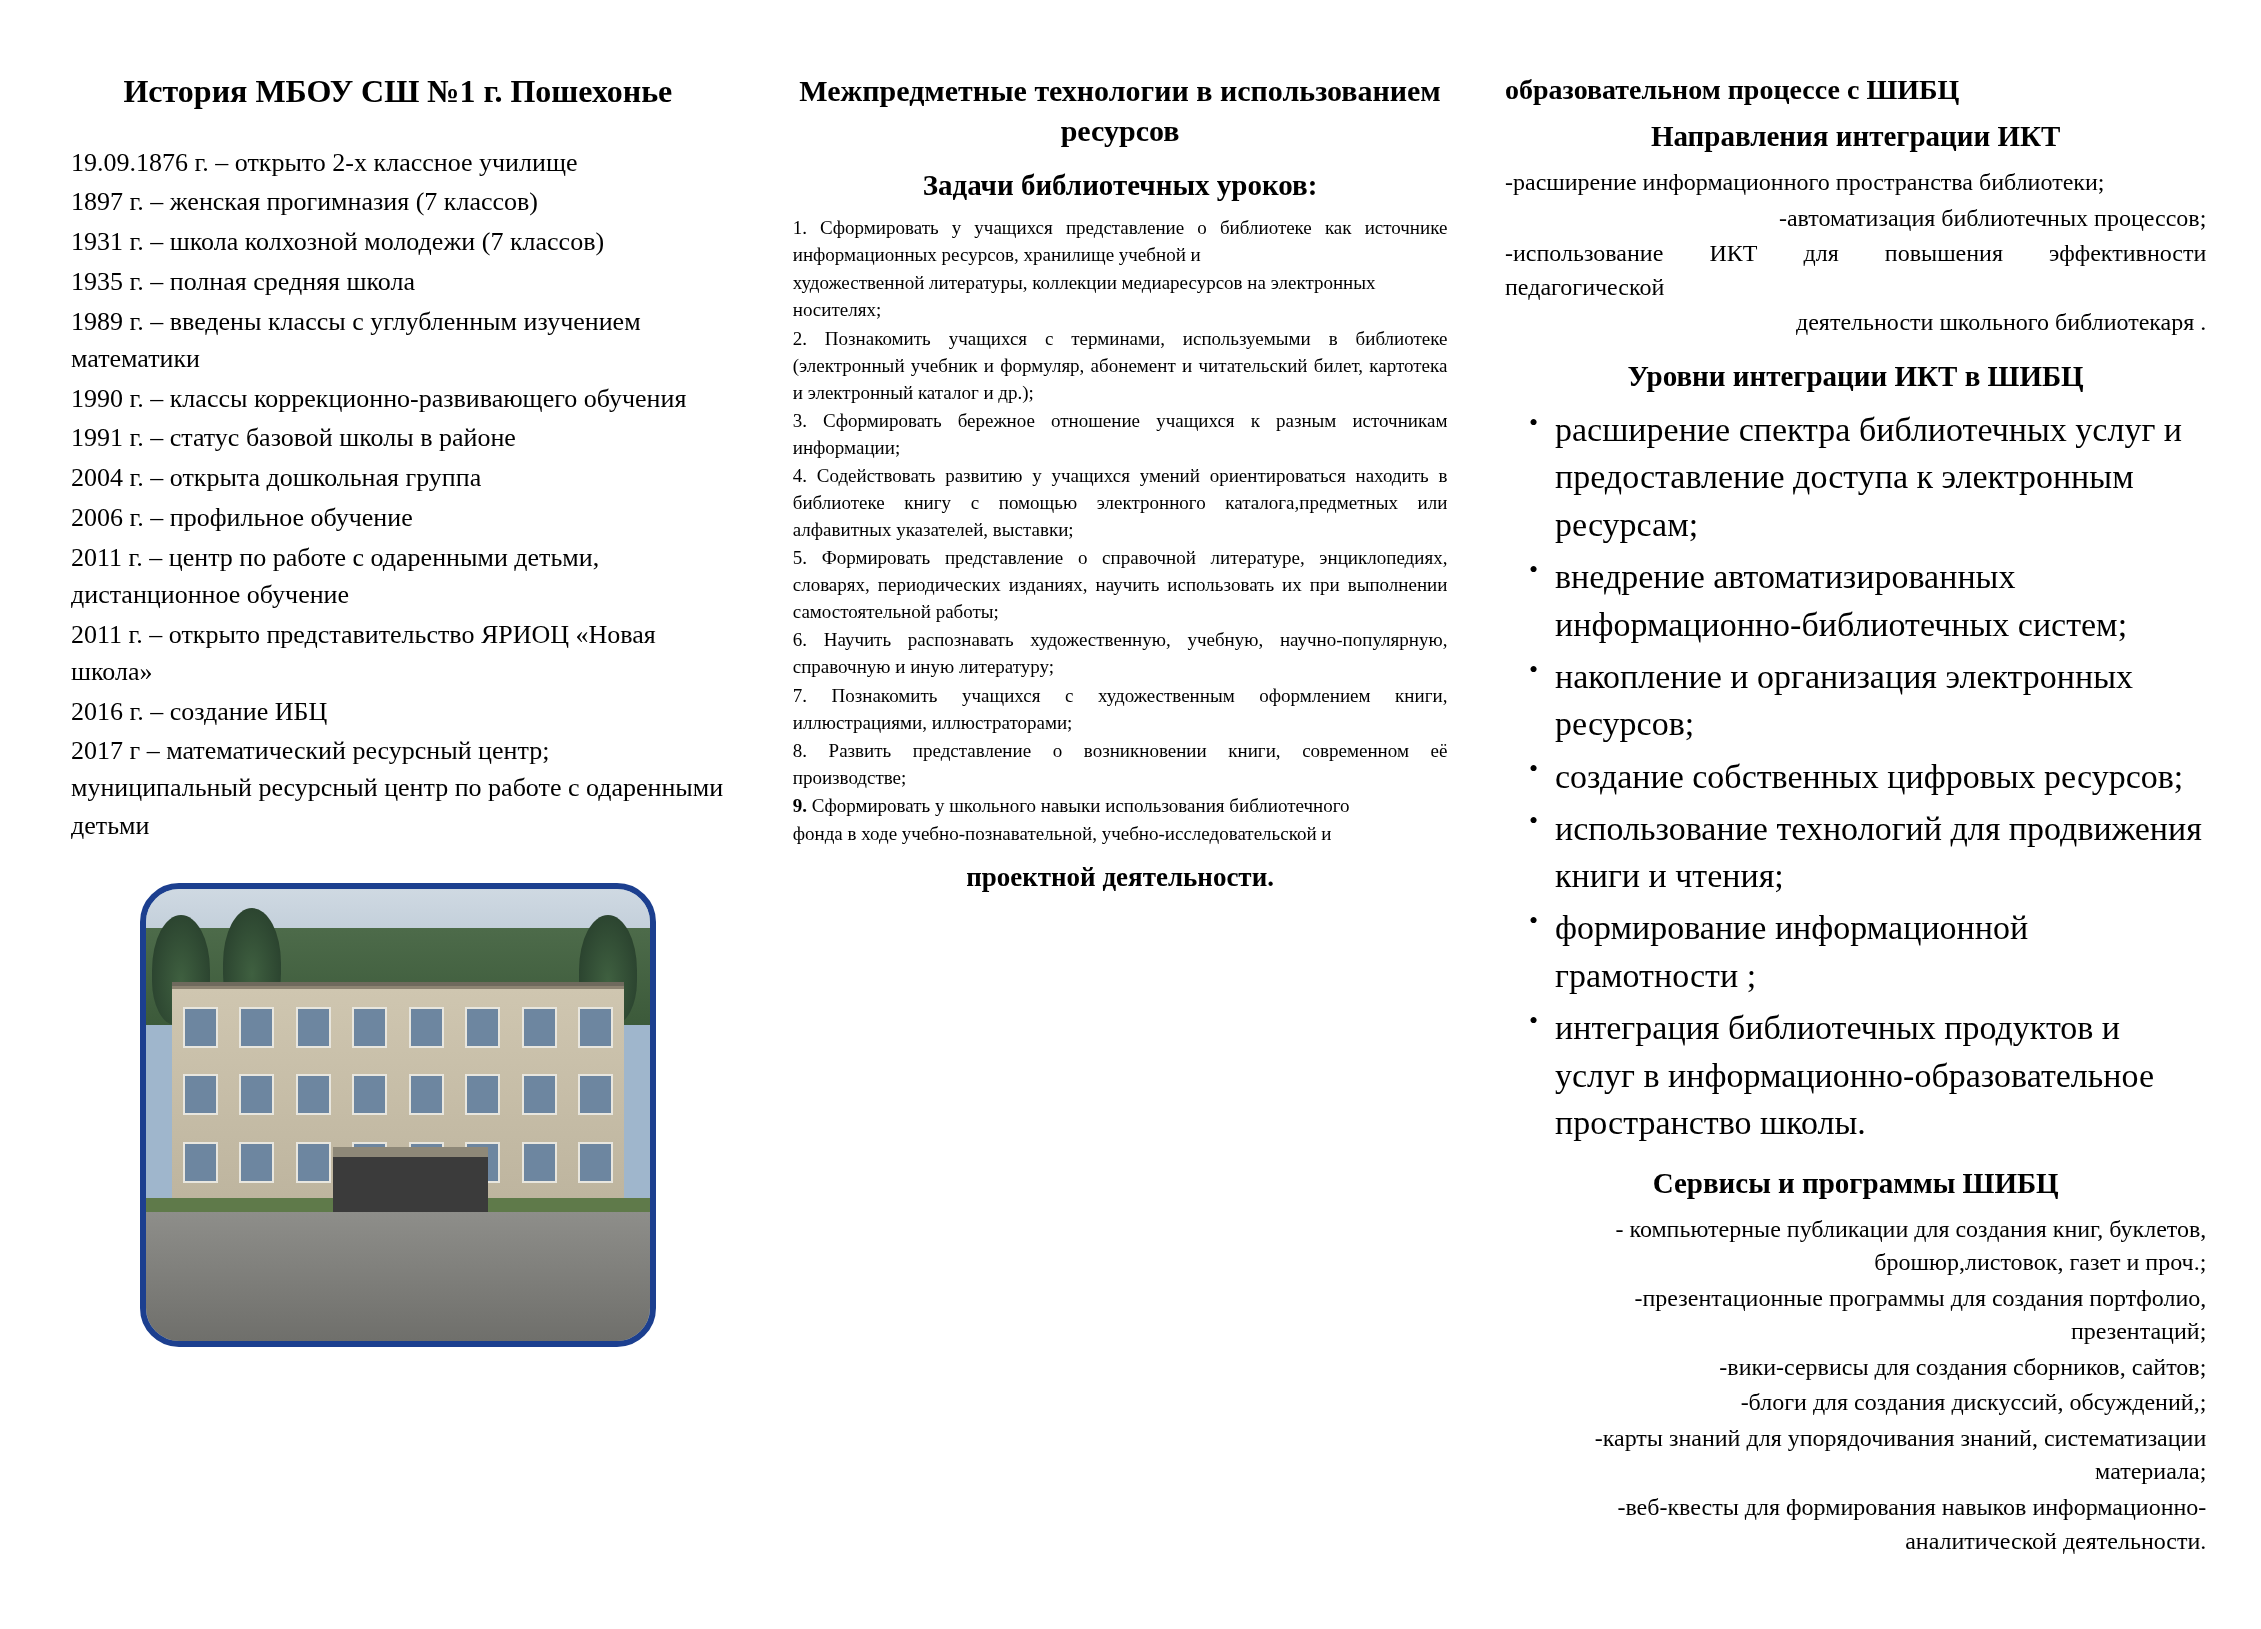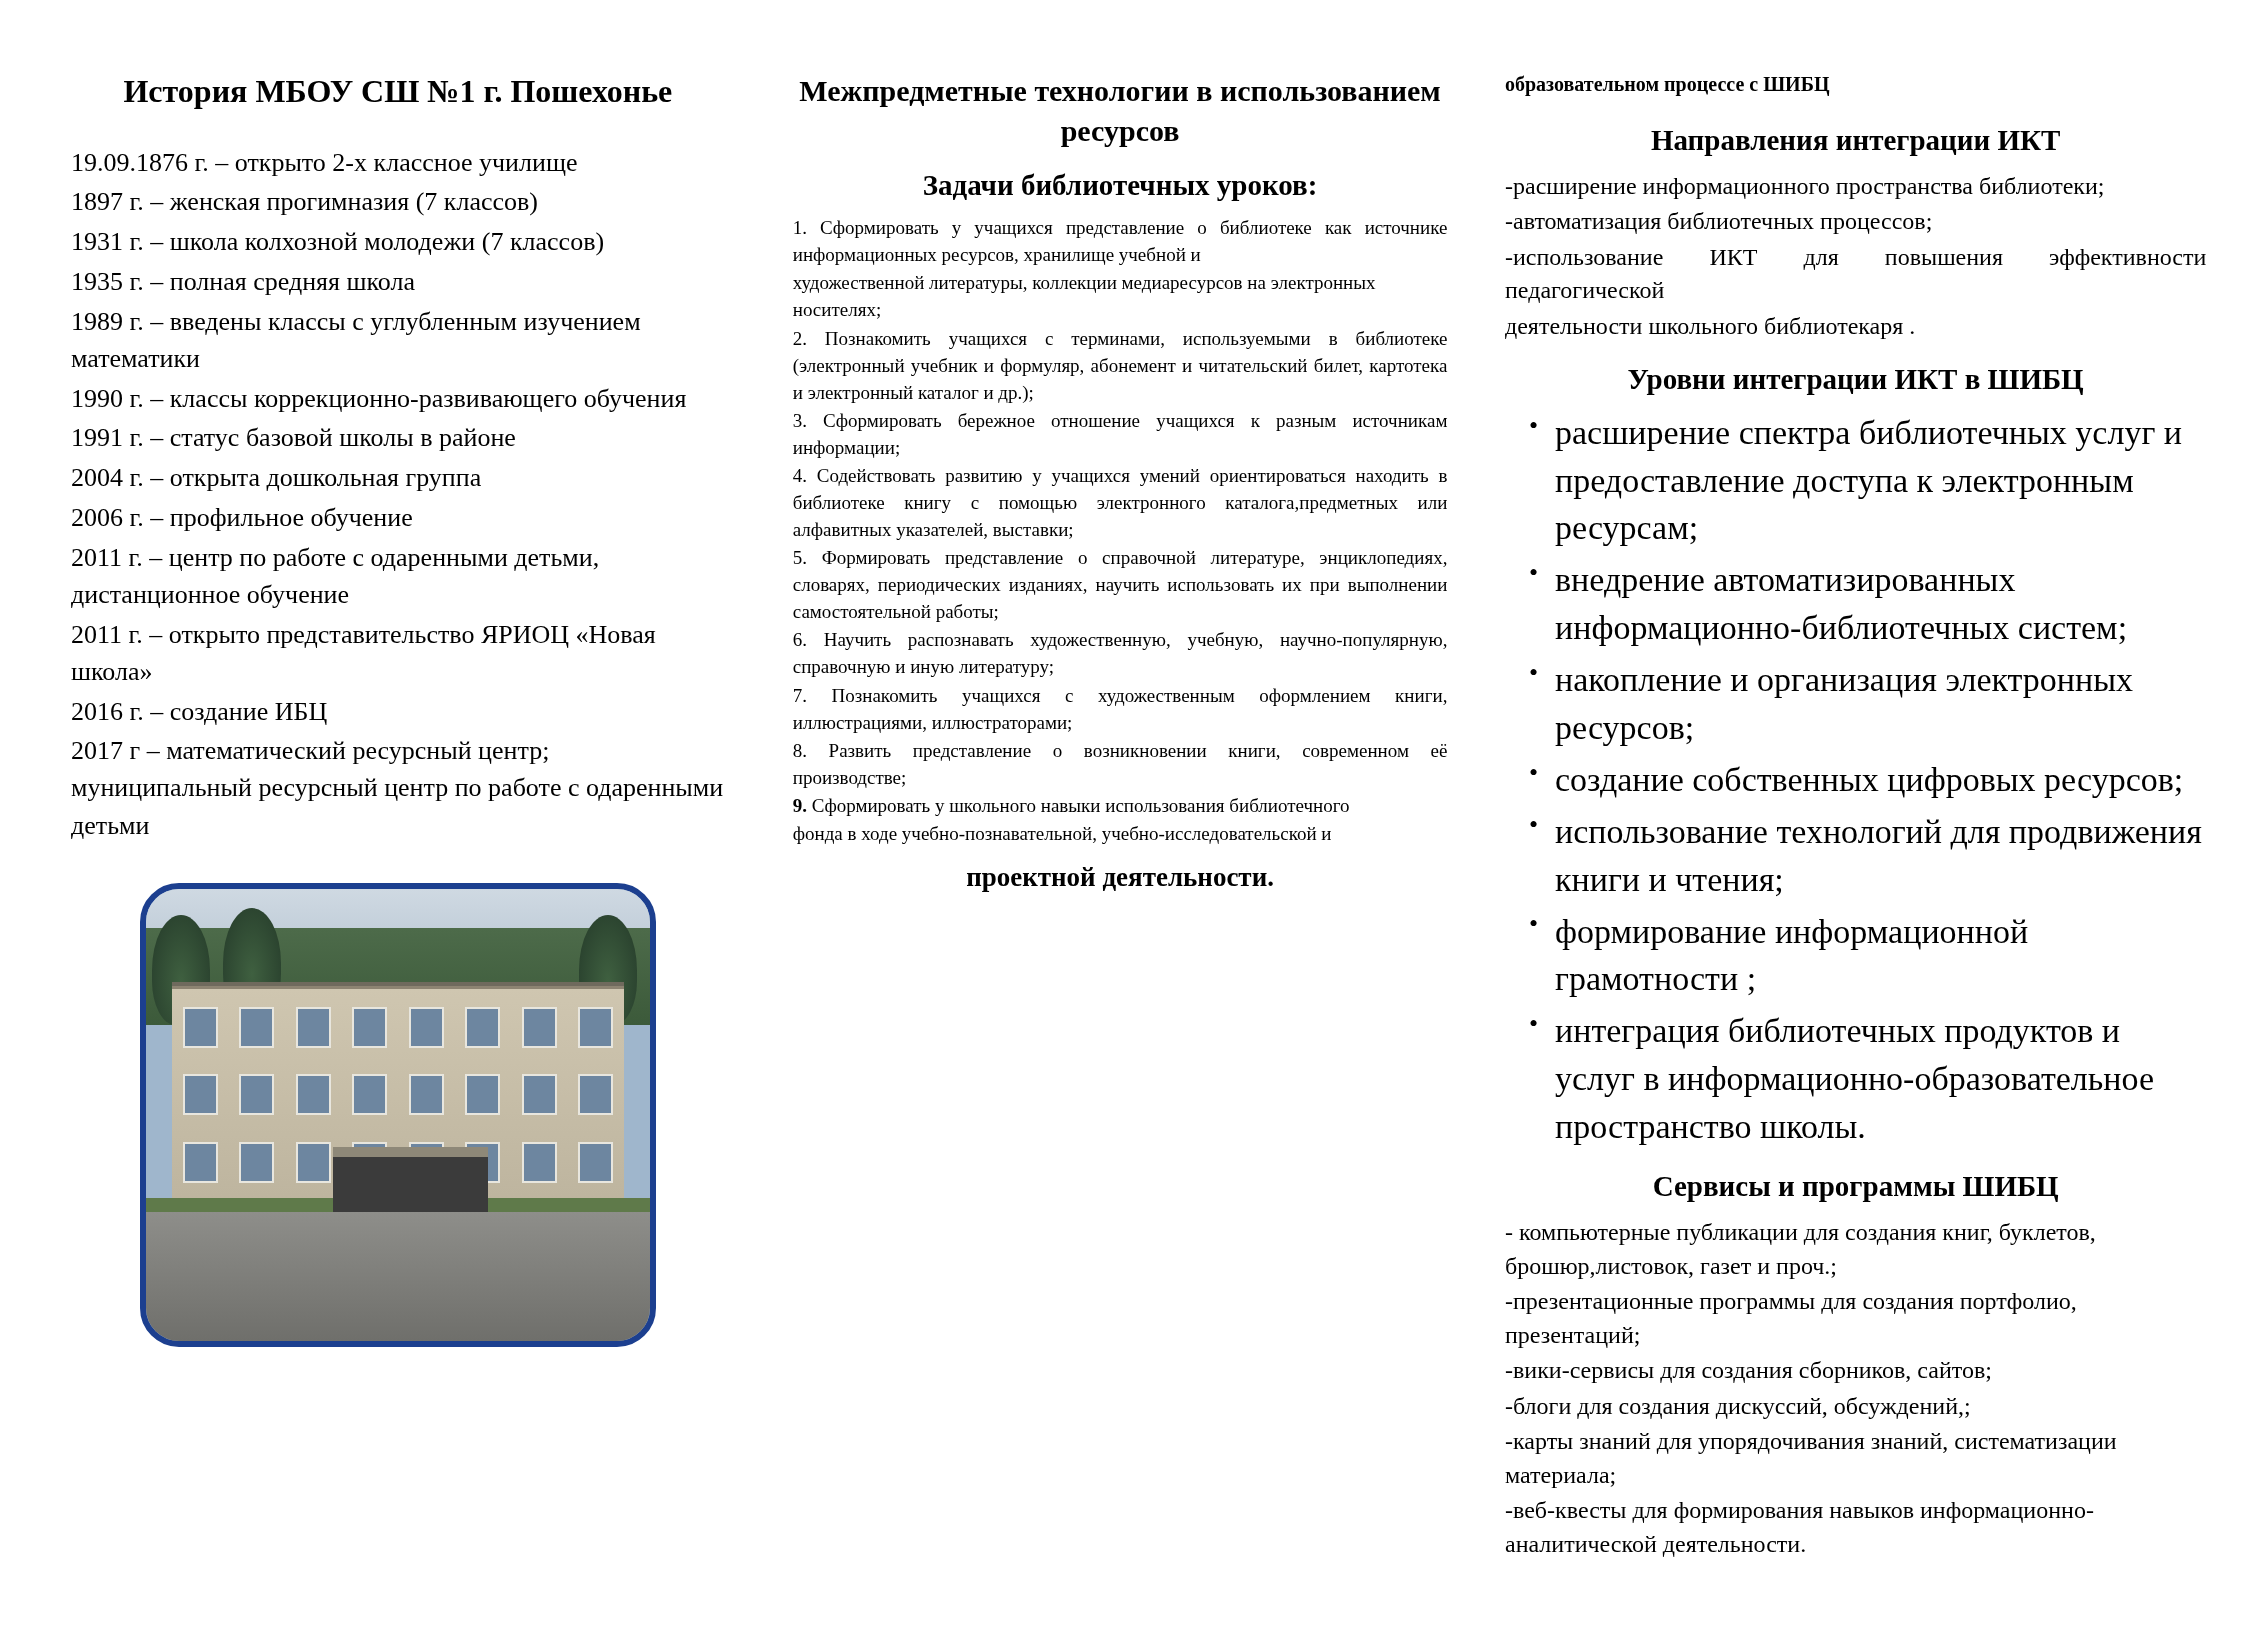--- a/index.html
+++ b/index.html
@@ -74,38 +74,38 @@
   }
   .task-list p.no-just { text-align: left; }
   .task-list p b { font-weight: bold; }
   .closing {
     font-size: 27px;
     font-weight: bold;
     text-align: center;
     margin: 14px 0 0 0;
   }
   .col3-top {
-    font-size: 20px;
+    font-size: 28px;
     font-weight: bold;
     text-align: justify;
     text-justify: inter-word;
     line-height: 1.33;
-    margin: 0 0 24px 0;
+    margin: 0 0 10px 0;
   }
   .plain {
     font-size: 24px;
     line-height: 1.40;
     margin: 0;
   }
   .plain p {
     margin: 0 0 1.9px 0;
     text-align: justify;
     text-justify: inter-word;
   }
-  .plain p.left { text-align: left; }
+  .plain p.left { text-align: right; }
   ul.bullets {
     font-size: 34px;
     line-height: 1.40;
     margin: 3.9px 0 0 0;
     padding-left: 50px;
     list-style: none;
   }
   ul.bullets li {
     position: relative;
     margin: 0 0 4.5px 0;

